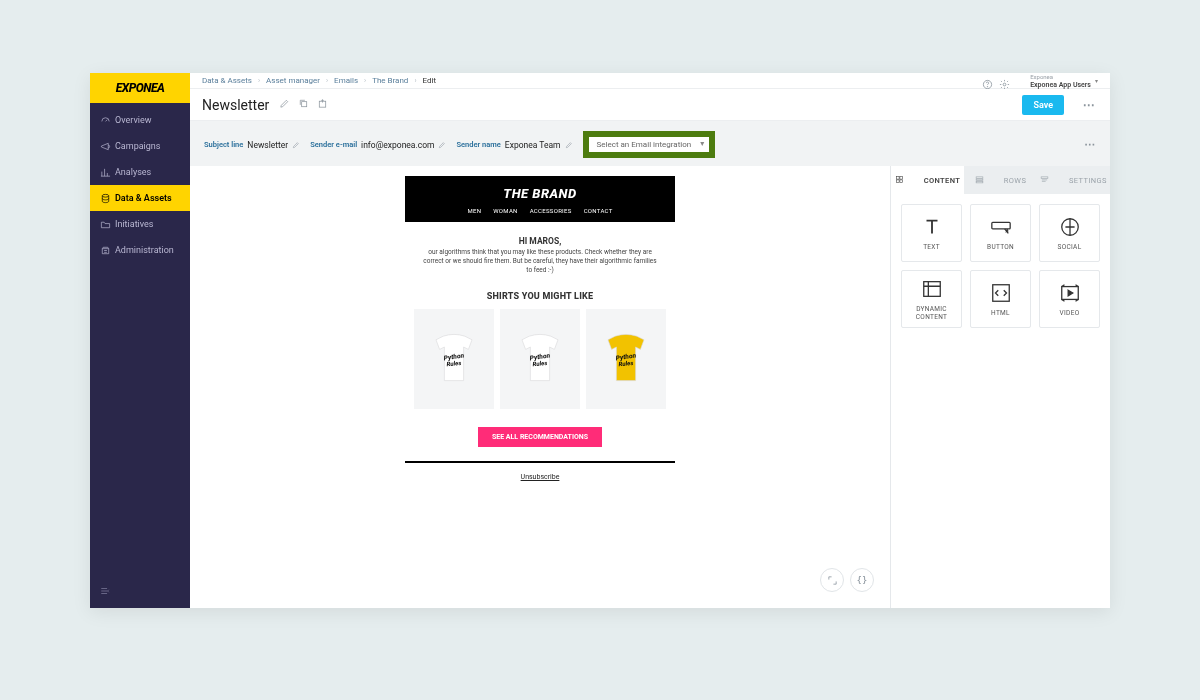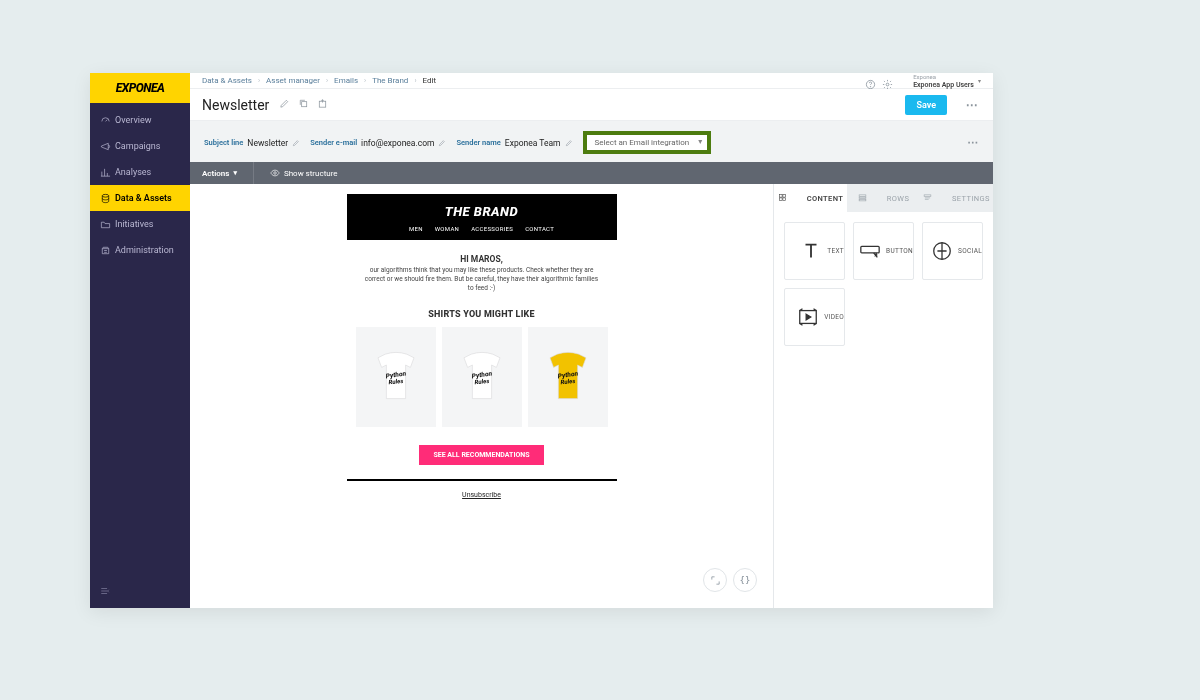--- a/index.html
+++ b/index.html
@@ -1,17 +1,17 @@
 <!DOCTYPE html>
 <html><head>
 <meta charset="utf-8">
 <style>
   * { box-sizing: border-box; margin:0; padding:0; font-family: -apple-system, "Segoe UI", Roboto, Arial, sans-serif; }
   body { background:#e5edee; width:1200px; height:700px; overflow:hidden; position:relative; }
-  .window { position:absolute; left:90px; top:73px; width:903px; height:535px; background:#2a274a; display:flex; box-shadow:0 4px 18px rgba(0,0,0,.08); }
+  .window { position:absolute; left:90px; top:73px; width:1020px; height:535px; background:#2a274a; display:flex; box-shadow:0 4px 18px rgba(0,0,0,.08); }
   
   .sidebar { width:100px; background:#2a274a; display:flex; flex-direction:column; }
   .logo-block { height:30px; background:#ffd400; color:#000; font-weight:800; font-size:12px; letter-spacing:-0.5px; display:flex; align-items:center; justify-content:center; font-style:italic; }
   .nav { flex:1; display:flex; flex-direction:column; padding-top:4px;}
   .nav-item { height:26px; display:flex; align-items:center; gap:4px; padding-left:10px; color:#b9b7d2; font-size:9px; cursor:pointer;}
   .nav-item.active { background:#ffd400; color:#000; font-weight:600;}
   .nav-item .ico { width:11px; height:11px; display:flex; align-items:center; justify-content:center;}
   .nav-item .ico svg { width:11px; height:11px; stroke:currentColor; fill:none; stroke-width:1.5;}
   .sidebar-footer { padding:8px 10px; color:#8d8baa;}
   .sidebar-footer svg { width:10px; height:10px; stroke:currentColor; fill:none; stroke-width:1.5;}
@@ -36,21 +36,21 @@
   .t-icons svg { width:11px; height:11px; stroke:#8b949c; fill:none; stroke-width:1.6;}
   .save-btn { margin-left:auto; background:#1ab9ef; color:#fff; font-size:9px; font-weight:600; border:none; padding:5px 11px; border-radius:2px; cursor:pointer;}
   .more-btn { width:18px; height:18px; display:flex; align-items:center; justify-content:center; color:#8b949c; cursor:pointer; font-weight:700; letter-spacing:.5px; font-size:12px; margin-left:6px;}
   .subjectbar { background:#f1f3f4; padding:10px 14px 8px;}
   .subj-row { display:flex; align-items:center; gap:10px; font-size:8px;}
   .sfield { display:flex; align-items:center; gap:4px;}
   .sfield .lab { color:#2a6f9b; font-weight:600; font-size:7.5px;}
   .sfield .val { color:#222; font-size:8.5px;}
   .sfield .pen { width:8px; height:8px; color:#8b949c;}
   .sfield .pen svg { width:8px; height:8px; stroke:currentColor; fill:none; stroke-width:1.6;}
-  .integ { border:4px solid #4d7c0f; background:#fff; font-size:8px; color:#666; padding:3px 18px 3px 8px; position:relative; cursor:pointer;}
+  .integ { border:6px solid #4d7c0f; background:#fff; font-size:8px; color:#666; padding:3px 18px 3px 8px; position:relative; cursor:pointer;}
   .integ:after { content:"▾"; position:absolute; right:5px; top:2px; font-size:8px; color:#888;}
   .subj-more { margin-left:auto; color:#8b949c; font-weight:700; letter-spacing:.8px; cursor:pointer; font-size:11px;}
   .actionbar { height:22px; background:#606670; display:flex; align-items:center; padding:0 12px; gap:16px; color:#fff;}
   .actionbar .act { font-size:8px; font-weight:600; display:flex; align-items:center; gap:4px; cursor:pointer;}
   .actionbar .act.struct { font-weight:400;}
   .actionbar .divider { width:1px; height:22px; background:#767b84;}
   .actionbar svg { width:10px; height:10px; fill:#fff;}
   .workspace { flex:1; display:flex; background:#fff;}
   .canvas { flex:1; display:flex; align-items:flex-start; justify-content:center; padding:10px 0; position:relative; overflow:hidden;}
   .email { width:270px; font-size:8px; text-align:center; color:#333;}
@@ -70,21 +70,21 @@
   .float-btns { position:absolute; bottom:16px; right:16px; display:flex; gap:6px;}
   .fbtn { width:24px; height:24px; border:1px solid #e1e5e8; border-radius:50%; background:#fff; display:flex; align-items:center; justify-content:center; cursor:pointer; color:#7f8a94; font-size:10px;}
   .fbtn svg { width:11px; height:11px; stroke:#7f8a94; fill:none; stroke-width:1.6;}
   
   .panel { width:220px; border-left:1px solid #e5e8eb; display:flex; flex-direction:column;}
   .ptabs { display:flex; height:28px; background:#ebeef0;}
   .ptab { flex:1; display:flex; align-items:center; justify-content:center; gap:20px; font-size:7.5px; letter-spacing:.4px; color:#9ba3aa; cursor:pointer;}
   .ptab.active { background:#fff; color:#444; font-weight:600;}
   .ptab svg { width:9px; height:9px; stroke:currentColor; fill:none; stroke-width:1.6;}
   .blocks { padding:10px; display:grid; grid-template-columns:repeat(3,1fr); gap:8px; background:#fff;}
-  .block { border:1px solid #e5e8eb; border-radius:2px; height:58px; display:flex; align-items:center; justify-content:flex-end; gap:5px; cursor:pointer;}
+  .block { border:1px solid #e5e8eb; border-radius:2px; height:58px; display:flex; flex-direction:column; align-items:center; justify-content:center; gap:5px; cursor:pointer;}
   .block .bi { width:22px; height:22px; display:flex; align-items:center; justify-content:center; color:#333;}
   .block .bi svg { width:22px; height:22px; stroke:currentColor; fill:none; stroke-width:1.4;}
   .block .bl { font-size:6.5px; color:#555; letter-spacing:.3px; text-align:center; line-height:8px;}
 </style>
 </head>
 <body>
 
 <div class="window">
 
   <div class="sidebar">
@@ -225,34 +225,20 @@
           <span class="val">Exponea Team</span>
           <span class="pen"><svg viewBox="0 0 24 24">
                 <path d="M4 20l4-1 11-11-3-3L5 16l-1 4z"></path>
               </svg></span>
         </div>
         <div class="integ">Select an Email integration</div>
         <div class="subj-more">⋯</div>
       </div>
     </div>
 
-    <div class="actionbar">
-      <div class="act">
-          <span>Actions</span>
-          <span style="font-size:7px;">▾</span>
-        </div>
-      <div class="divider"></div>
-      <div class="act struct">
-        <svg viewBox="0 0 24 24">
-            <path d="M2 12s3.5-7 10-7 10 7 10 7-3.5 7-10 7S2 12 2 12z" fill="none" stroke="#fff" stroke-width="1.6"></path>
-            <circle cx="12" cy="12" r="3" fill="none" stroke="#fff" stroke-width="1.6"></circle>
-          </svg>
-        <span>Show structure</span>
-      </div>
-    </div>
 
     <div class="workspace">
 
       <div class="canvas">
         <div class="email">
           <div class="email-header">
             <div class="brand">THE BRAND</div>
             <div class="menu" id="email-menu">
                 <span>MEN</span>
                 <span>WOMAN</span>
@@ -352,20 +338,38 @@
                 <svg viewBox="0 0 24 24">
                   <circle cx="12" cy="12" r="9"></circle>
                   <path d="M12 3v18M7 12h10"></path>
                 </svg>
               </div>
               <div class="bl">SOCIAL</div>
             </div>
             <div class="block">
               <div class="bi">
                 <svg viewBox="0 0 24 24">
+                  <rect x="3" y="4" width="18" height="16"></rect>
+                  <path d="M3 9h18M8 4v16"></path>
+                </svg>
+              </div>
+              <div class="bl">DYNAMIC CONTENT</div>
+            </div>
+            <div class="block">
+              <div class="bi">
+                <svg viewBox="0 0 24 24">
+                  <rect x="3" y="3" width="18" height="18"></rect>
+                  <path d="M9 9l-3 3 3 3M15 9l3 3-3 3"></path>
+                </svg>
+              </div>
+              <div class="bl">HTML</div>
+            </div>
+            <div class="block">
+              <div class="bi">
+                <svg viewBox="0 0 24 24">
                   <rect x="3" y="5" width="18" height="14"></rect>
                   <path d="M10 9l5 3-5 3z" fill="currentColor"></path>
                   <path d="M3 5l3-2M21 5l-3-2M3 19l3 2M21 19l-3 2"></path>
                 </svg>
               </div>
               <div class="bl">VIDEO</div>
             </div>
           </div>
       </div>
     </div>

